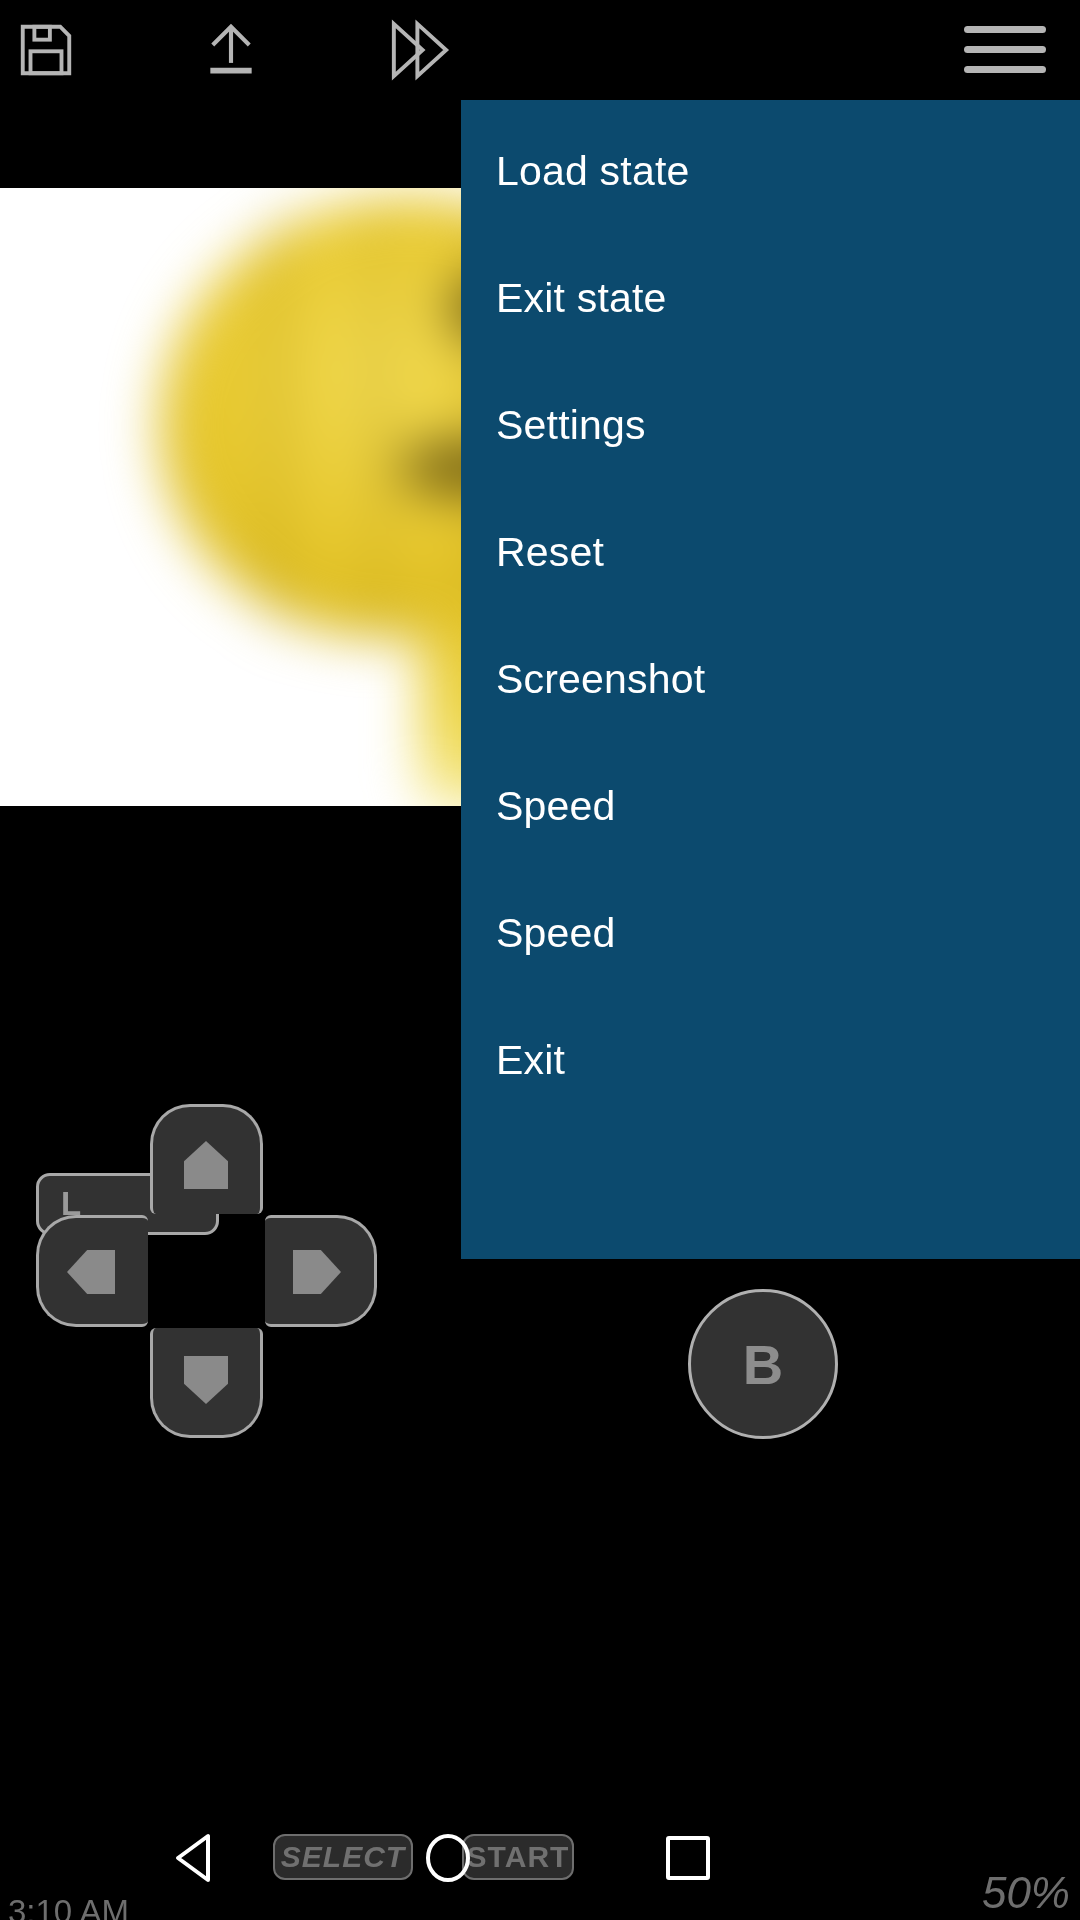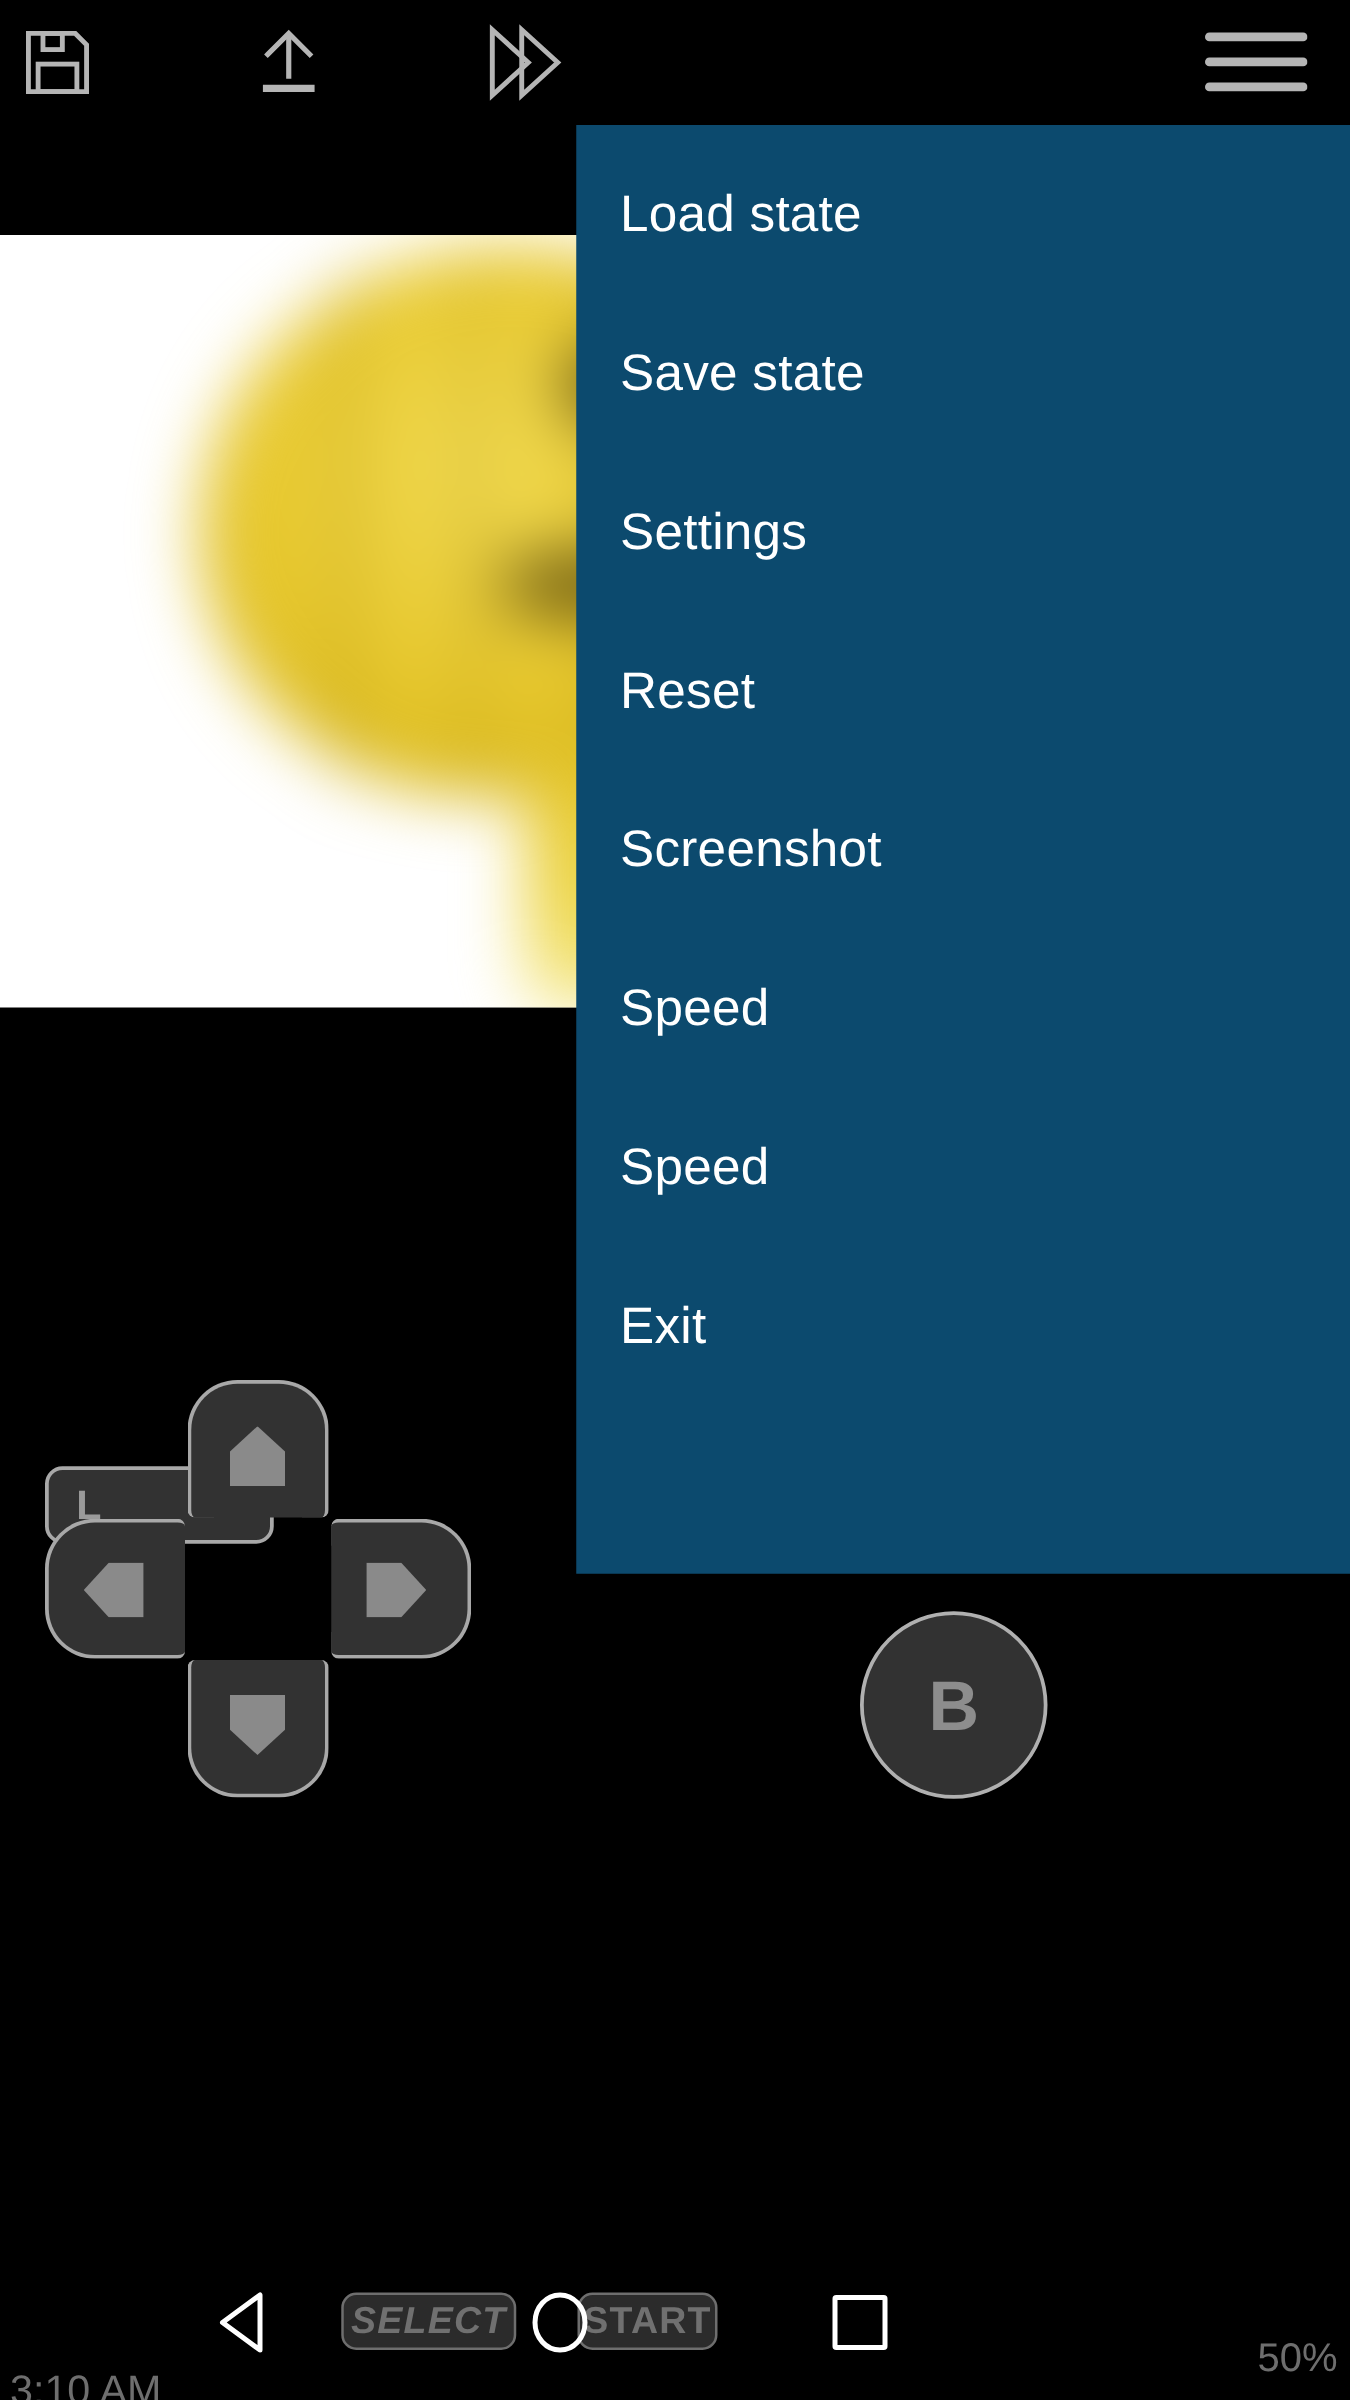--- a/index.html
+++ b/index.html
@@ -259,21 +259,22 @@
     position: absolute;
     left: 8px; top: 1868px;
     color: #6e6e6e;
     font-size: 33px;
     margin-top: 25px;
   }
   #status-battery {
     position: absolute;
     right: 10px; top: 1868px;
     color: #6e6e6e;
-    font-size: 32px;
+    font-size: 44px;
+    font-style: italic;
   }
 </style>
 </head>
 <body>
 
 <div id="game-screen">
   <div id="game-art">
     <div class="art-body"></div>
     <div class="art-stripe s1"></div>
     <div class="art-stripe s2"></div>
@@ -316,21 +317,21 @@
     <svg width="82" height="58" viewBox="0 0 82 58">
       <rect x="0" y="5" width="82" height="7" rx="3.5" fill="#b5b5b5"></rect>
       <rect x="0" y="25" width="82" height="7" rx="3.5" fill="#b5b5b5"></rect>
       <rect x="0" y="45" width="82" height="7" rx="3.5" fill="#b5b5b5"></rect>
     </svg>
   </div>
 </div>
 
 <div id="menu">
   <div class="menu-item">Load state</div>
-  <div class="menu-item">Save state</div>
+  <div class="menu-item">Exit state</div>
   <div class="menu-item">Settings</div>
   <div class="menu-item">Reset</div>
   <div class="menu-item">Screenshot</div>
   <div class="menu-item">Speed</div>
   <div class="menu-item">Speed</div>
   <div class="menu-item">Exit</div>
 </div>
 
 <div id="controls">
 

